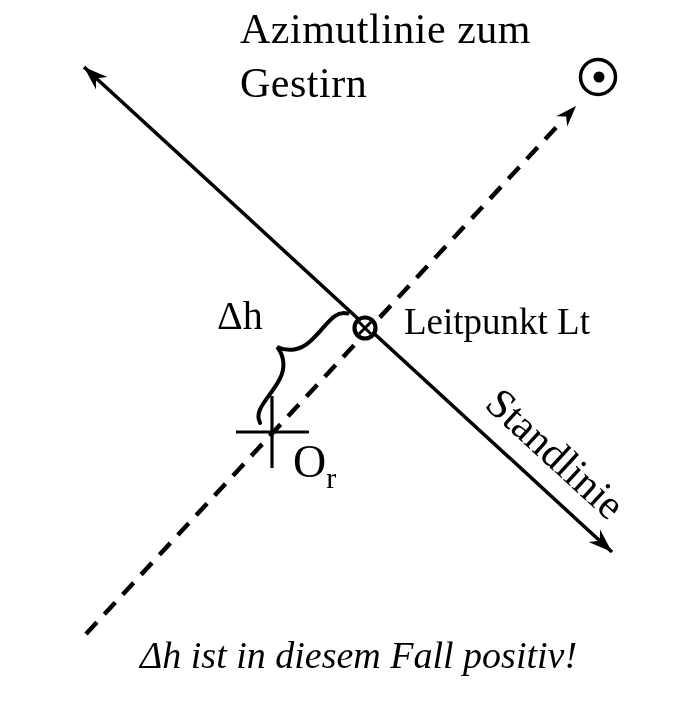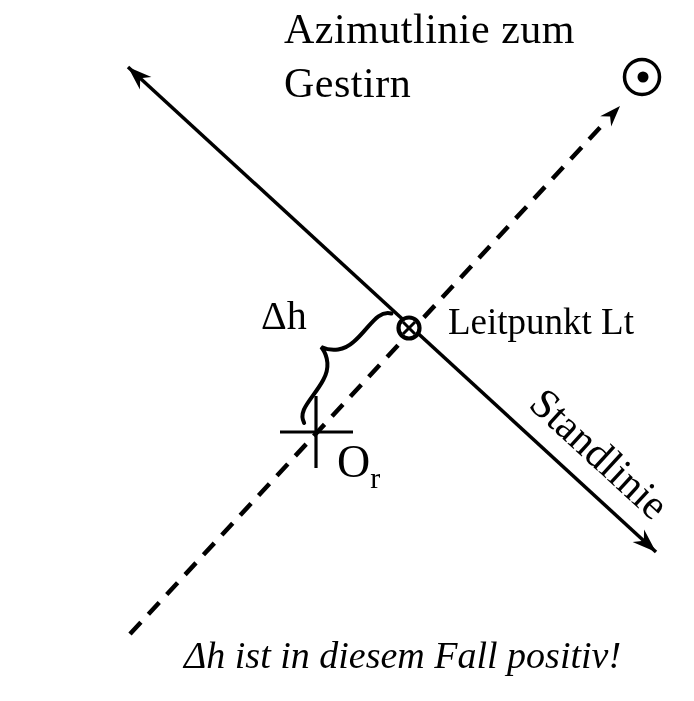--- a/index.html
+++ b/index.html
@@ -7,21 +7,20 @@
     padding: 0;
     background: #ffffff;
   }
   .canvas {
     position: relative;
     width: 626px;
     height: 701px;
     background: #ffffff;
     overflow: hidden;
     font-family: "Liberation Serif", "DejaVu Serif", serif;
-    padding-left: 44px;
   }
   svg text {
     fill: #000000;
     font-family: "Liberation Serif", "DejaVu Serif", serif;
   }
   .title-text   { font-size: 42px; letter-spacing: 0.5px; }
   .label-lg     { font-size: 40px; }
   .label-md     { font-size: 37px; }
   .label-or     { font-size: 46px; }
   .label-or-sub { font-size: 30px; }

